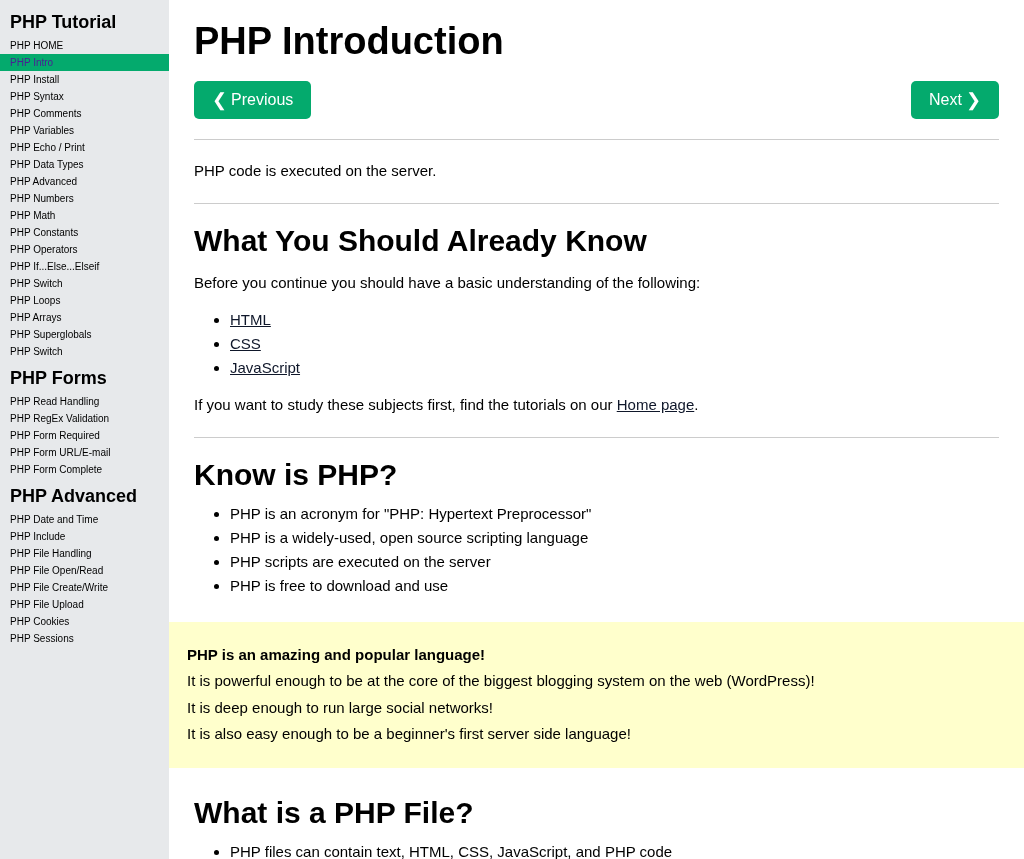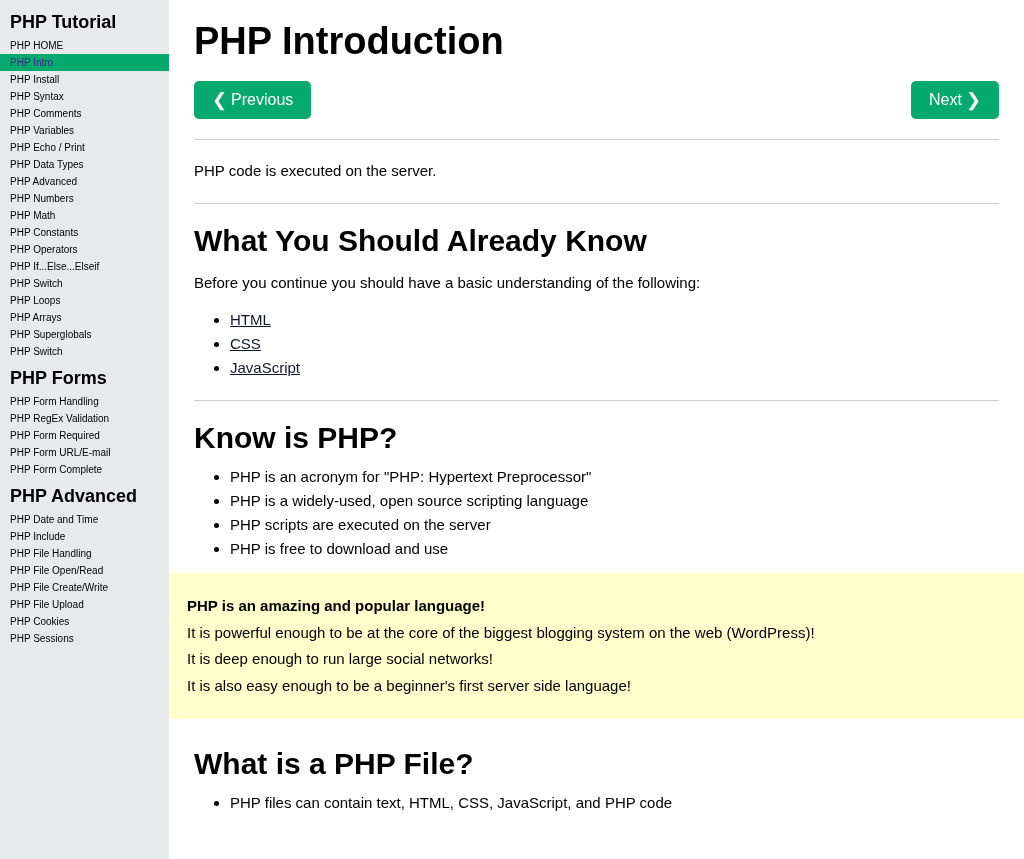--- a/index.html
+++ b/index.html
@@ -10,21 +10,21 @@
 .sidebar a.active { background: #04AA6D; color: #4c1d95; }
 .main { flex: 1; padding: 10px 25px 20px 25px; overflow-y: auto; background: #fff; }
 .main h1 { font-size: 38px; font-family: 'Segoe UI', Arial, sans-serif; font-weight: 700; margin: 10px 0 18px 0; }
 .btnrow { display: flex; justify-content: space-between; margin-bottom: 18px; }
 .btn { background: #04AA6D; color: #fff; padding: 10px 18px; border: none; border-radius: 5px; font-size: 16px; cursor: pointer; display: inline-flex; align-items: center; gap: 4px; font-family: Verdana, sans-serif; }
 hr { border: none; border-top: 1px solid #ccc; margin: 20px 0; }
 .main p { font-family: Verdana, sans-serif; margin: 14px 0; line-height: 1.5; }
 .main h2 { font-size: 30px; font-family: 'Segoe UI', Arial, sans-serif; font-weight: 700; margin: 10px 0 6px 0; }
 .main ul { margin: 10px 0 10px 36px; line-height: 1.6; }
 .main a.inline { color: #0f172a; text-decoration: underline; }
-.note { background: #ffffcc; padding: 18px 18px; margin: 12px -25px 28px -25px; }
+.note { background: #ffffcc; padding: 18px 18px; margin: 24px -25px 28px -25px; }
 .note p { margin: 4px 0; line-height: 1.5; }
 .chev { font-size: 18px; line-height: 1; }
 </style>
 </head>
 <body>
 
 <nav class="sidebar" id="sidebar">
     <h2>PHP Tutorial</h2>
     <a>PHP HOME</a>
     <a class="active">PHP Intro</a>
@@ -39,21 +39,21 @@
     <a>PHP Math</a>
     <a>PHP Constants</a>
     <a>PHP Operators</a>
     <a>PHP If...Else...Elseif</a>
     <a>PHP Switch</a>
     <a>PHP Loops</a>
     <a>PHP Arrays</a>
     <a>PHP Superglobals</a>
     <a>PHP Switch</a>
     <h2>PHP Forms</h2>
-    <a>PHP Form Handling</a>
+    <a>PHP Read Handling</a>
     <a>PHP RegEx Validation</a>
     <a>PHP Form Required</a>
     <a>PHP Form URL/E-mail</a>
     <a>PHP Form Complete</a>
     <h2>PHP Advanced</h2>
     <a>PHP Date and Time</a>
     <a>PHP Include</a>
     <a>PHP File Handling</a>
     <a>PHP File Open/Read</a>
     <a>PHP File Create/Write</a>
@@ -82,20 +82,23 @@
 
   <hr>
 
   <h2>What You Should Already Know</h2>
   <p>Before you continue you should have a basic understanding of the following:</p>
   <ul id="know-list">
       <li><a class="inline">HTML</a></li>
       <li><a class="inline">CSS</a></li>
       <li><a class="inline">JavaScript</a></li>
     </ul>
+  <p>
+    <span>If you want to study these subjects first, find the tutorials on our </span><a class="inline">Home page</a><span>.</span>
+  </p>
 
   <hr>
 
   <h2>Know is PHP?</h2>
   <ul id="what-list">
       <li>PHP is an acronym for "PHP: Hypertext Preprocessor"</li>
       <li>PHP is a widely-used, open source scripting language</li>
       <li>PHP scripts are executed on the server</li>
       <li>PHP is free to download and use</li>
     </ul>

